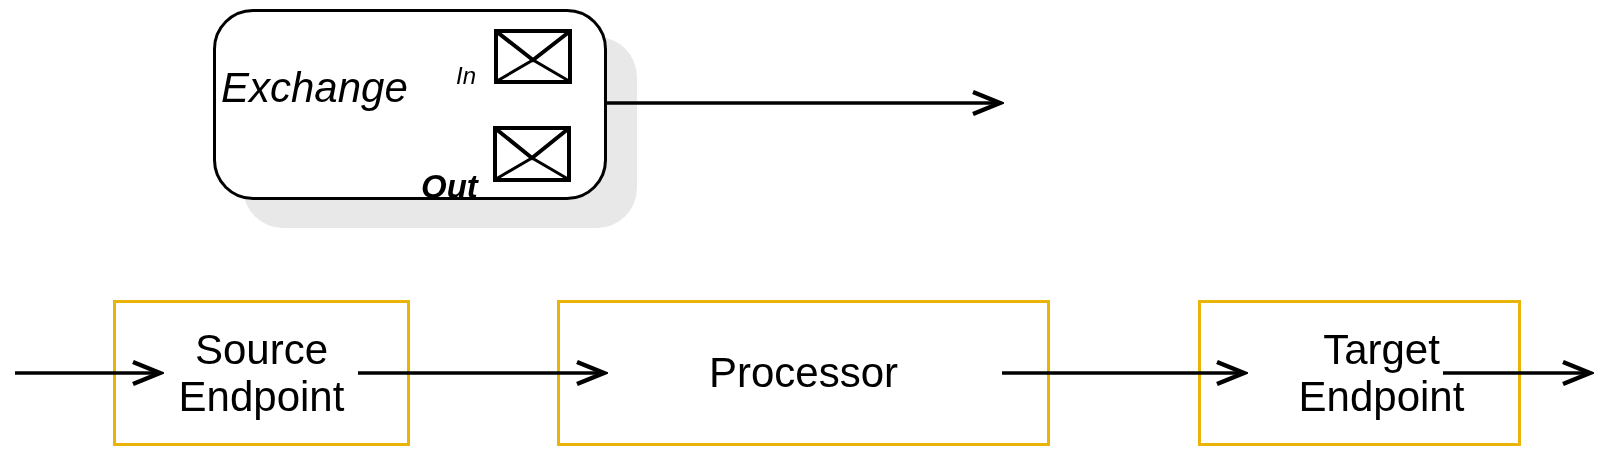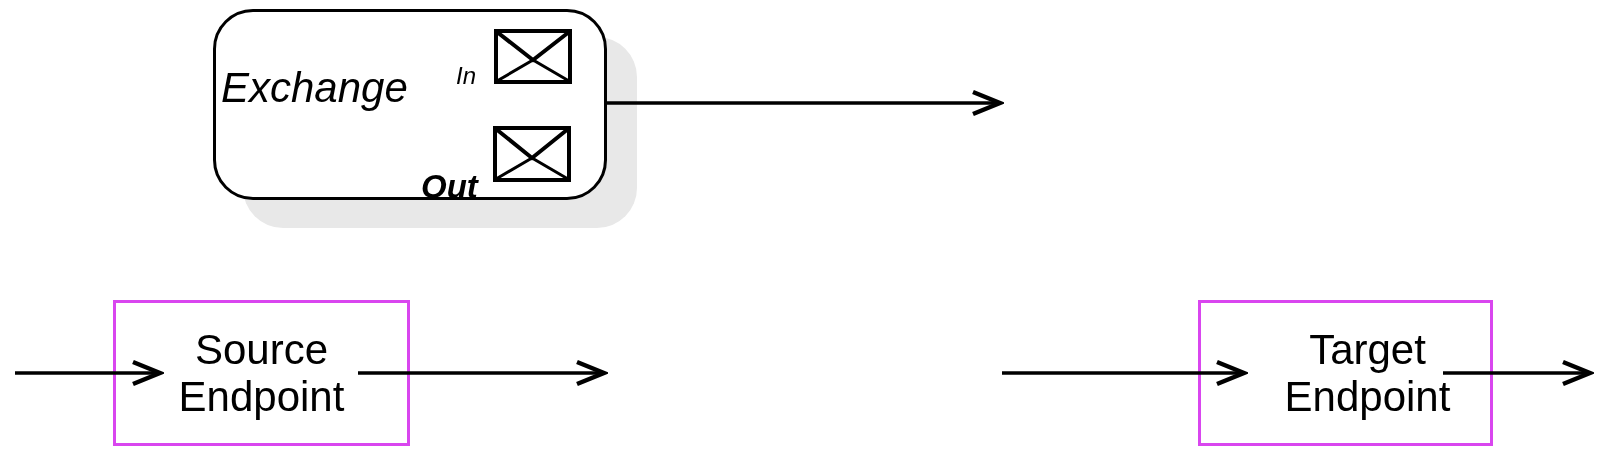--- a/index.html
+++ b/index.html
@@ -68,34 +68,34 @@
   }
   .env-in  { left: 278px; top: 17px; }
   .env-out { left: 277px; top: 114px; }
 
   
   .node-box {
     position: absolute;
     top: 300px;
     height: 146px;
     box-sizing: border-box;
-    border: 3px solid #d946ef;
+    border: 3px solid #eab308;
     background: #ffffff;
     display: flex;
     align-items: center;
     justify-content: center;
     text-align: center;
     font-size: 42px;
     line-height: 1.12;
     white-space: pre-line;
     z-index: 2;
   }
   .node-source    { left: 113px;  width: 297px; }
   .node-processor { left: 557px;  width: 493px; }
-  .node-target    { left: 1198px; width: 295px; padding-left: 44px; }
+  .node-target    { left: 1198px; width: 323px; padding-left: 44px; }
 
   
   .arrows {
     position: absolute;
     left: 0;
     top: 0;
     z-index: 5;
     pointer-events: none;
   }
 </style>
@@ -122,20 +122,23 @@
       <path d="M3,3 L39,32 L75,3" fill="none" stroke="#000000" stroke-width="4" stroke-linecap="round"></path>
       <path d="M3,53 L39,32 L75,53" fill="none" stroke="#000000" stroke-width="3" stroke-linecap="round"></path>
     </svg>
   </div>
 
   <div class="node-box node-source">
     <span>Source
 Endpoint</span>
   </div>
 
+  <div class="node-box node-processor">
+    <span>Processor</span>
+  </div>
 
   <div class="node-box node-target">
     <span>Target
 Endpoint</span>
   </div>
 
   <svg class="arrows" width="1607" height="454" viewBox="0 0 1607 454">
     <defs>
       <marker id="chev" markerUnits="userSpaceOnUse" markerWidth="36" markerHeight="28" viewBox="0 0 36 28" refX="32" refY="14" orient="auto">
         <path d="M5,3 L32,14 L5,25" fill="none" stroke="#000000" stroke-width="4.5"></path>

